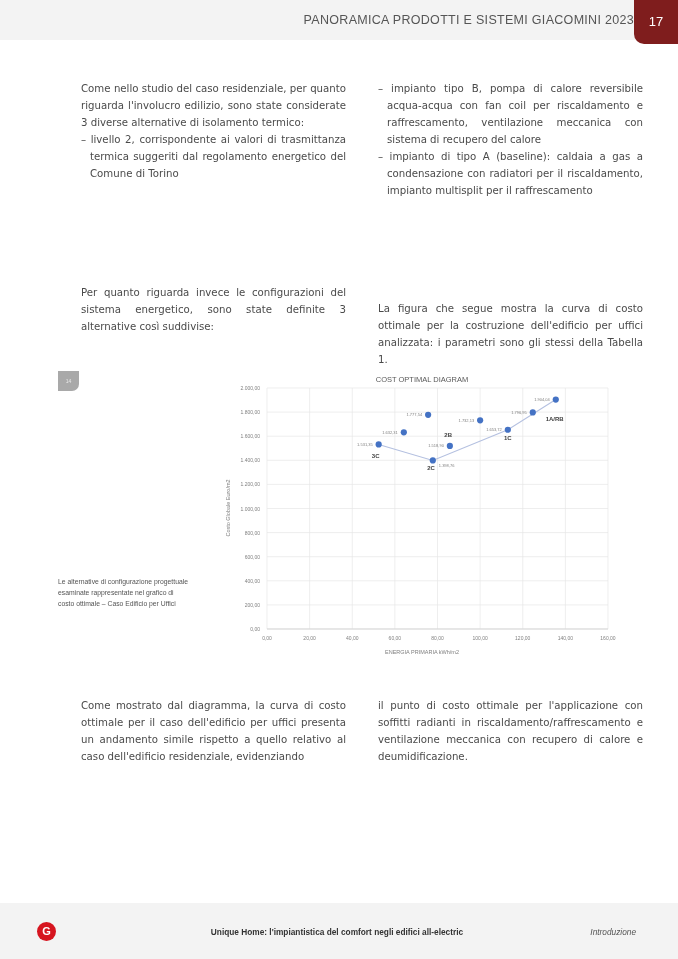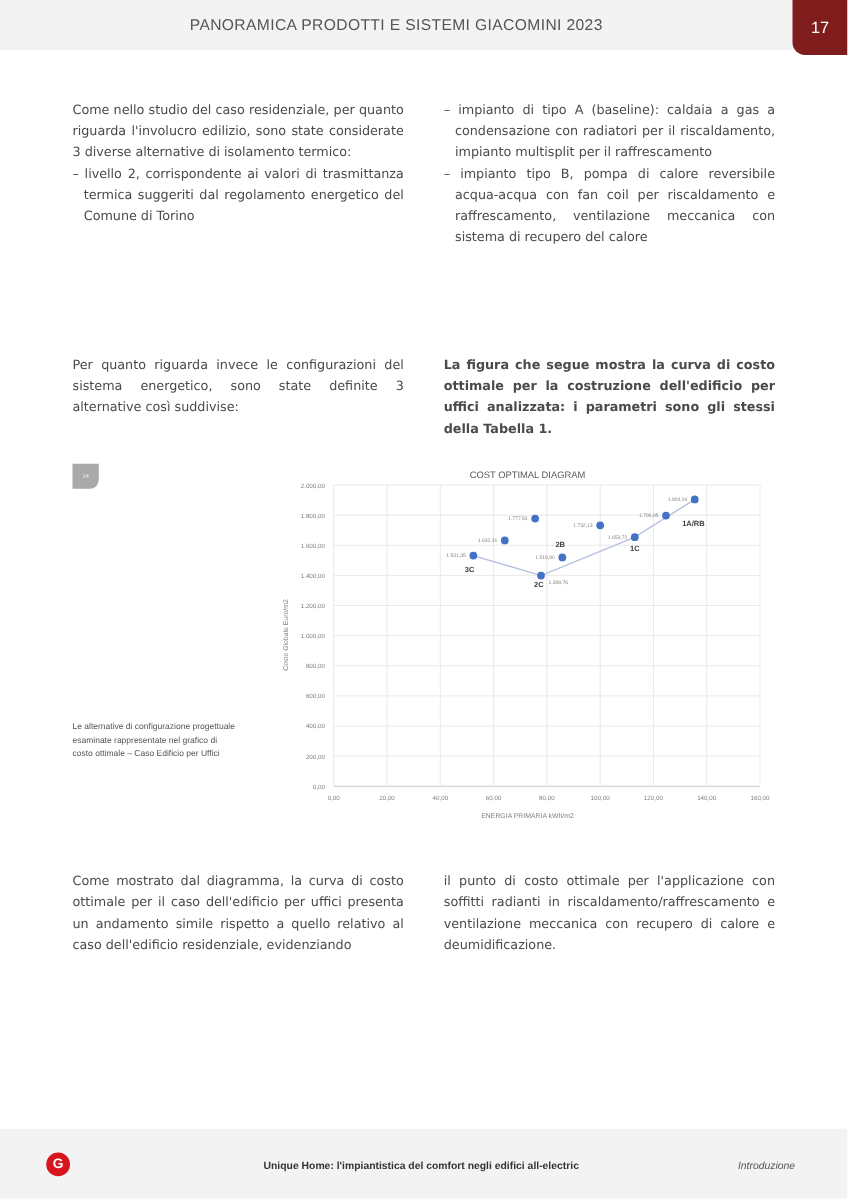--- a/index.html
+++ b/index.html
@@ -1,23 +1,23 @@
 <!DOCTYPE html>
 <html><head>
 <meta charset="utf-8">
 <style>
   * { box-sizing: border-box; margin: 0; padding: 0; }
   html, body { width: 678px; height: 959px; background: #ffffff; overflow: hidden; }
   body { position: relative; font-family: "DejaVu Sans", sans-serif; color: #4a4a4a; }
 
   .header { position: absolute; left: 0; top: 0; width: 678px; height: 40px; background: #f3f3f3; }
-  .header-title { position: absolute; left: 0; right: 44px; top: 13px; text-align: center; font-family: "Liberation Sans", sans-serif; font-size: 12.5px; letter-spacing: 0.3px; color: #555; }
+  .header-title { position: absolute; left: 0; right: 44px; top: 13px; text-align: right; font-family: "Liberation Sans", sans-serif; font-size: 12.5px; letter-spacing: 0.3px; color: #555; }
   .page-tab { position: absolute; right: 0; top: 0; width: 44px; height: 44px; background: #7f1d1d; border-bottom-left-radius: 10px; color: #fff; font-family: "Liberation Sans", sans-serif; font-size: 13px; text-align: center; line-height: 44px; }
 
-  .col { position: absolute; font-family: "DejaVu Sans", sans-serif; font-size: 10.2px; line-height: 17px; color: #4a4a4a; text-align: justify; }
+  .col { position: absolute; font-family: "DejaVu Sans", sans-serif; font-size: 10.2px; line-height: 17px; color: #4a4a4a; text-align: justify; margin-left: 23px; }
   .col p { margin: 0; }
   .col .li { padding-left: 9px; text-indent: -9px; }
   .c1 { left: 58px; width: 265px; }
   .c2 { left: 355px; width: 265px; }
 
   .badge { position: absolute; left: 58px; top: 371px; width: 21px; height: 20px; background: #a9a9a9; border-bottom-right-radius: 7px; color: #e8e8e8; font-size: 5px; text-align: center; line-height: 20px; font-family: "Liberation Sans", sans-serif; }
   .caption { position: absolute; left: 58px; top: 576px; width: 130px; font-family: "Liberation Sans", sans-serif; font-size: 6.8px; line-height: 11px; color: #555; }
 
   .chart { position: absolute; left: 222px; top: 372px; width: 400px; height: 285px; }
   .chart svg { display: block; }
@@ -35,26 +35,26 @@
   <div class="header-title">PANORAMICA PRODOTTI E SISTEMI GIACOMINI 2023</div>
 </div>
 <div class="page-tab">17</div>
 
 <div class="col c1" style="top:80px;">
   <p>Come nello studio del caso residenziale, per quanto riguarda l'involucro edilizio, sono state considerate 3 diverse alternative di isolamento termico:</p>
   <p class="li">– livello 2, corrispondente ai valori di trasmittanza termica suggeriti dal regolamento energetico del Comune di Torino</p>
 </div>
 
 <div class="col c2" style="top:80px;">
+  <p class="li">– impianto tipo B, pompa di calore reversibile acqua-acqua con fan coil per riscaldamento e raffrescamento, ventilazione meccanica con sistema di recupero del calore</p>
   <p class="li">– impianto di tipo A (baseline): caldaia a gas a condensazione con radiatori per il riscaldamento, impianto multisplit per il raffrescamento</p>
-  <p class="li">– impianto tipo B, pompa di calore reversibile acqua-acqua con fan coil per riscaldamento e raffrescamento, ventilazione meccanica con sistema di recupero del calore</p>
 </div>
 
 <div class="col c1" style="top:284px;">Per quanto riguarda invece le configurazioni del sistema energetico, sono state definite 3 alternative così suddivise:</div>
-<div class="col c2" style="top:284px;font-weight:bold;">La figura che segue mostra la curva di costo ottimale per la costruzione dell'edificio per uffici analizzata: i parametri sono gli stessi della Tabella 1.</div>
+<div class="col c2" style="top:300px;">La figura che segue mostra la curva di costo ottimale per la costruzione dell'edificio per uffici analizzata: i parametri sono gli stessi della Tabella 1.</div>
 
 <div class="badge">14</div>
 <div class="caption">Le alternative di configurazione progettuale esaminate rappresentate nel grafico di costo ottimale – Caso Edificio per Uffici</div>
 
 <div class="chart">
   <svg id="chart-svg" width="400" height="285">
     <g id="grid-layer">
         <line x1="45" x2="386" y1="257" y2="257" stroke="#e6e6e6" stroke-width="0.7"></line>
         <line x1="45" x2="386" y1="232.9" y2="232.9" stroke="#e6e6e6" stroke-width="0.7"></line>
         <line x1="45" x2="386" y1="208.8" y2="208.8" stroke="#e6e6e6" stroke-width="0.7"></line>

